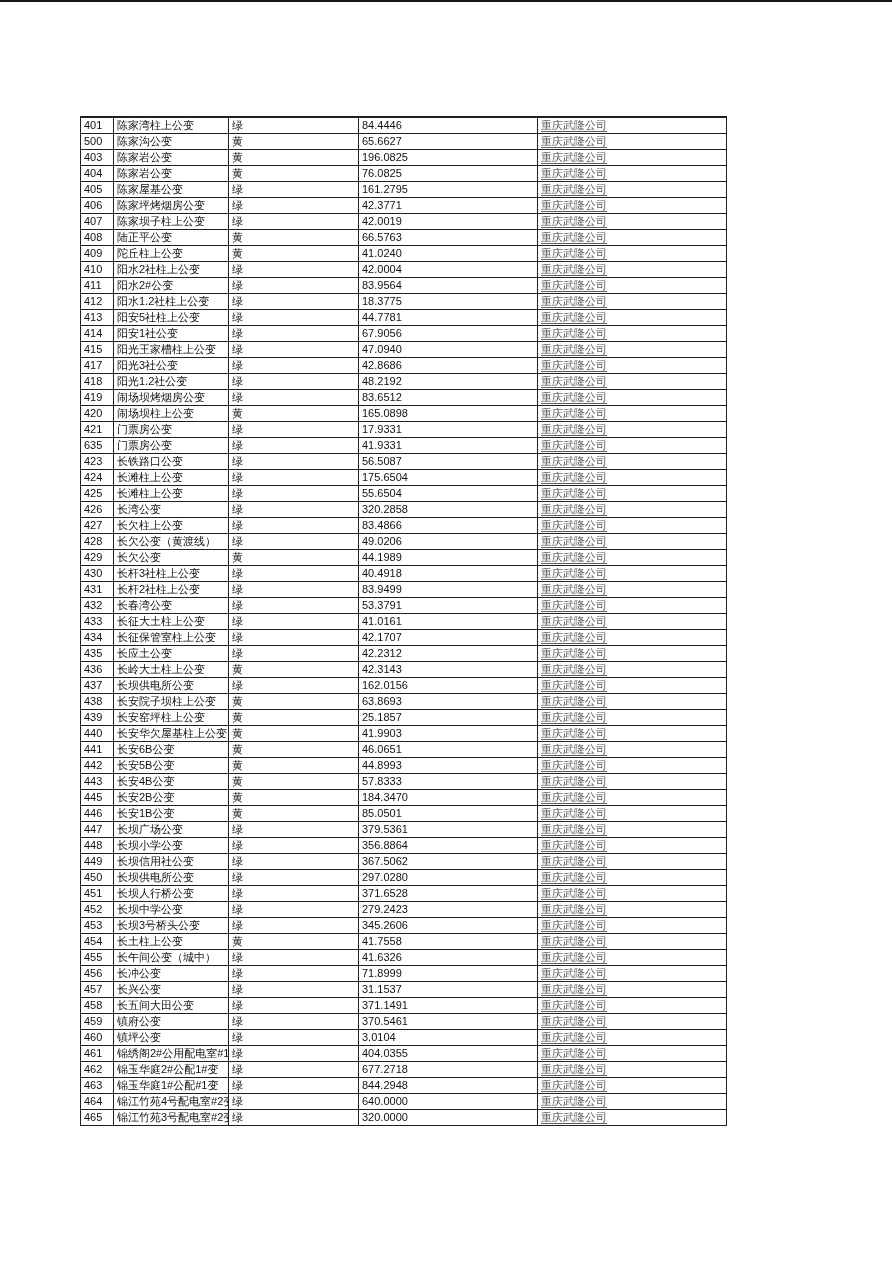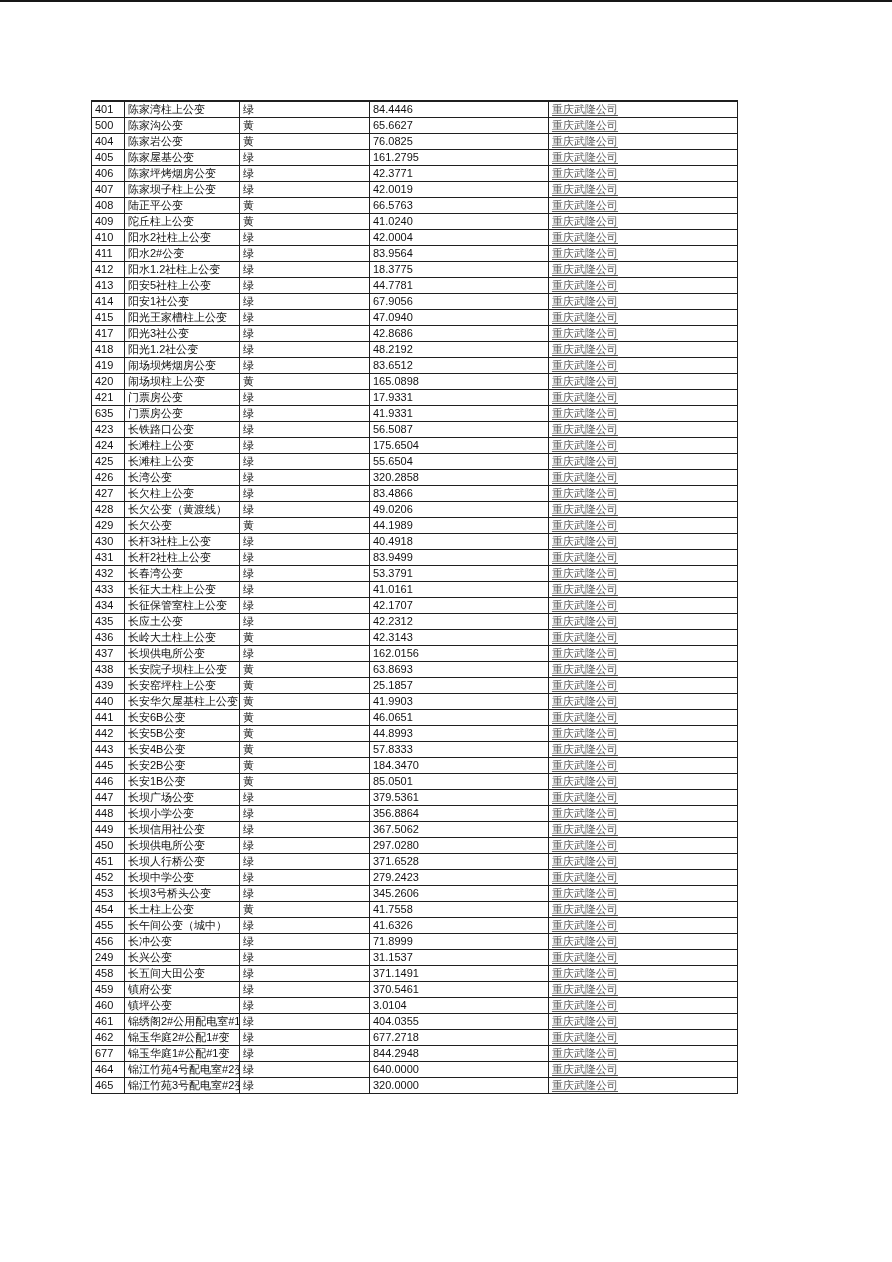--- a/index.html
+++ b/index.html
@@ -18,27 +18,26 @@
     position: absolute;
     top: 0;
     left: 0;
     width: 892px;
     height: 2px;
     background: #161616;
   }
   table.data-table {
     position: absolute;
     left: 80px;
-    top: 100px;
+    top: 116px;
     width: 646px;
     border-collapse: collapse;
     table-layout: fixed;
     border: 1px solid #1f1f1f;
     border-top: 2px solid #1f1f1f;
-    margin-left: 11px;
   }
   table.data-table td {
     border: 1px solid #1f1f1f;
     height: 15px;
     font-size: 11px;
     line-height: 15px;
     color: #111111;
     padding: 0 3px;
     white-space: nowrap;
     overflow: hidden;
@@ -80,20 +79,27 @@
       </tr>
 
       <tr>
         <td class="col-id">500</td>
         <td class="col-name">陈家沟公变</td>
         <td class="col-status">黄</td>
         <td class="col-value">65.6627</td>
         <td class="col-company"><span class="company-link">重庆武隆公司</span></td>
       </tr>
 
+      <tr>
+        <td class="col-id">403</td>
+        <td class="col-name">陈家岩公变</td>
+        <td class="col-status">黄</td>
+        <td class="col-value">196.0825</td>
+        <td class="col-company"><span class="company-link">重庆武隆公司</span></td>
+      </tr>
 
       <tr>
         <td class="col-id">404</td>
         <td class="col-name">陈家岩公变</td>
         <td class="col-status">黄</td>
         <td class="col-value">76.0825</td>
         <td class="col-company"><span class="company-link">重庆武隆公司</span></td>
       </tr>
 
       <tr>
@@ -492,21 +498,21 @@
 
       <tr>
         <td class="col-id">456</td>
         <td class="col-name">长冲公变</td>
         <td class="col-status">绿</td>
         <td class="col-value">71.8999</td>
         <td class="col-company"><span class="company-link">重庆武隆公司</span></td>
       </tr>
 
       <tr>
-        <td class="col-id">249</td>
+        <td class="col-id">457</td>
         <td class="col-name">长兴公变</td>
         <td class="col-status">绿</td>
         <td class="col-value">31.1537</td>
         <td class="col-company"><span class="company-link">重庆武隆公司</span></td>
       </tr>
 
       <tr>
         <td class="col-id">458</td>
         <td class="col-name">长五间大田公变</td>
         <td class="col-status">绿</td>
@@ -540,21 +546,21 @@
 
       <tr>
         <td class="col-id">462</td>
         <td class="col-name">锦玉华庭2#公配1#变</td>
         <td class="col-status">绿</td>
         <td class="col-value">677.2718</td>
         <td class="col-company"><span class="company-link">重庆武隆公司</span></td>
       </tr>
 
       <tr>
-        <td class="col-id">677</td>
+        <td class="col-id">463</td>
         <td class="col-name">锦玉华庭1#公配#1变</td>
         <td class="col-status">绿</td>
         <td class="col-value">844.2948</td>
         <td class="col-company"><span class="company-link">重庆武隆公司</span></td>
       </tr>
 
       <tr>
         <td class="col-id">464</td>
         <td class="col-name">锦江竹苑4号配电室#2变</td>
         <td class="col-status">绿</td>

